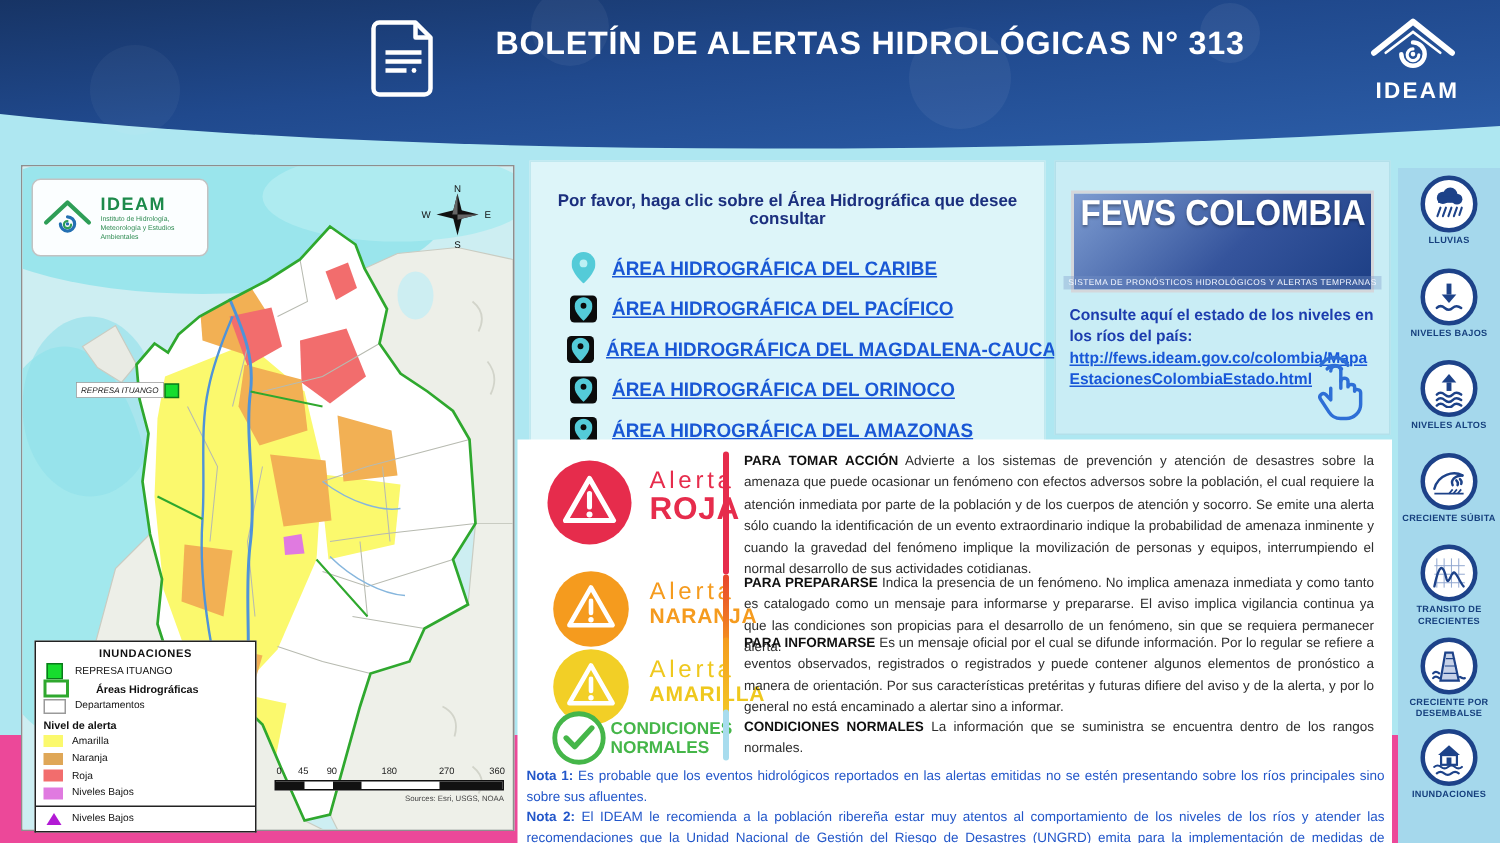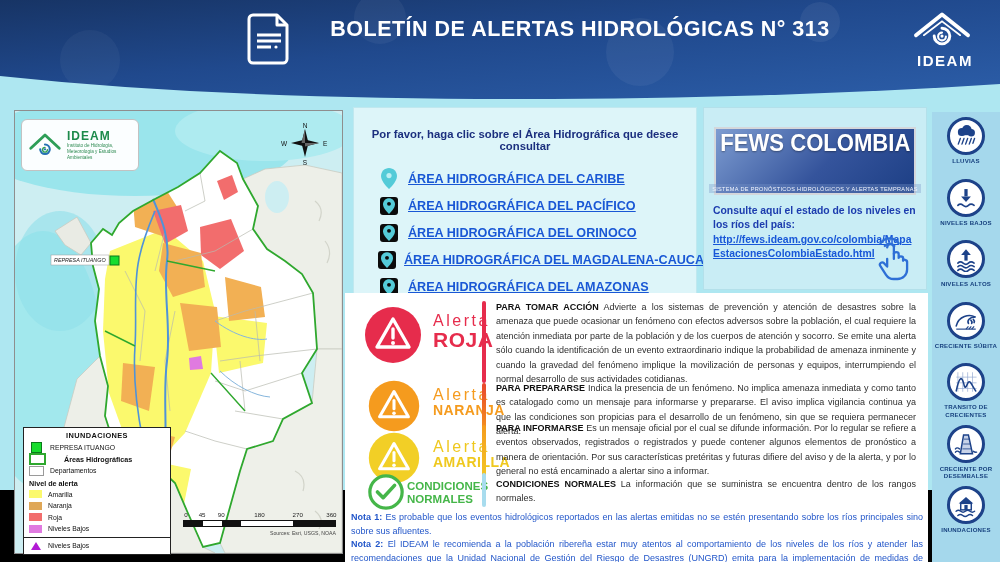--- a/index.html
+++ b/index.html
@@ -1,16 +1,16 @@
 <!DOCTYPE html>
 <html><head>
 <meta charset="utf-8">
 <style>
   html,body{margin:0;padding:0;background:#ffffff;}
-  .page{position:relative;width:1000px;height:562px;overflow:hidden;background:#000000;
+  .page{position:relative;width:1000px;height:562px;overflow:hidden;background:#ec4899;
         font-family:"Liberation Sans", sans-serif;}
 
   
   .header{position:absolute;left:0;top:0;width:1000px;height:112px;}
   .header svg{display:block;}
   .doc-icon{position:absolute;left:243px;top:10px;width:54px;height:58px;}
   .header-title{position:absolute;left:250px;top:17px;width:660px;text-align:center;
     color:#ffffff;font-size:21.5px;font-weight:800;letter-spacing:.5px;white-space:nowrap;}
   .header-sub{position:absolute;left:250px;top:47px;width:660px;text-align:center;
     color:#eaf5ff;font-size:8.6px;line-height:1.5;}
@@ -336,33 +336,33 @@
 
       <div class="link-row">
         <span class="pin-wrap">
           <span class="pin-black">
               <svg width="12" height="16" viewBox="0 0 16 21">
                 <path d="M8,0 C3.6,0 0,3.6 0,8 c0,6 8,13 8,13 s8,-7 8,-13 C16,3.6 12.4,0 8,0 z" fill="#54cbd8"></path>
                 <circle cx="8" cy="7.6" r="2.6" fill="#0b0b0b"></circle>
               </svg>
             </span>
         </span>
-        <a class="area-link">ÁREA HIDROGRÁFICA DEL ORINOCO</a>
+        <a class="area-link">ÁREA HIDROGRÁFICA DEL MAGDALENA-CAUCA</a>
       </div>
 
       <div class="link-row">
         <span class="pin-wrap">
           <span class="pin-black">
               <svg width="12" height="16" viewBox="0 0 16 21">
                 <path d="M8,0 C3.6,0 0,3.6 0,8 c0,6 8,13 8,13 s8,-7 8,-13 C16,3.6 12.4,0 8,0 z" fill="#54cbd8"></path>
                 <circle cx="8" cy="7.6" r="2.6" fill="#0b0b0b"></circle>
               </svg>
             </span>
         </span>
-        <a class="area-link">ÁREA HIDROGRÁFICA DEL MAGDALENA-CAUCA</a>
+        <a class="area-link">ÁREA HIDROGRÁFICA DEL ORINOCO</a>
       </div>
 
       <div class="link-row">
         <span class="pin-wrap">
           <span class="pin-black">
               <svg width="12" height="16" viewBox="0 0 16 21">
                 <path d="M8,0 C3.6,0 0,3.6 0,8 c0,6 8,13 8,13 s8,-7 8,-13 C16,3.6 12.4,0 8,0 z" fill="#54cbd8"></path>
                 <circle cx="8" cy="7.6" r="2.6" fill="#0b0b0b"></circle>
               </svg>
             </span>

